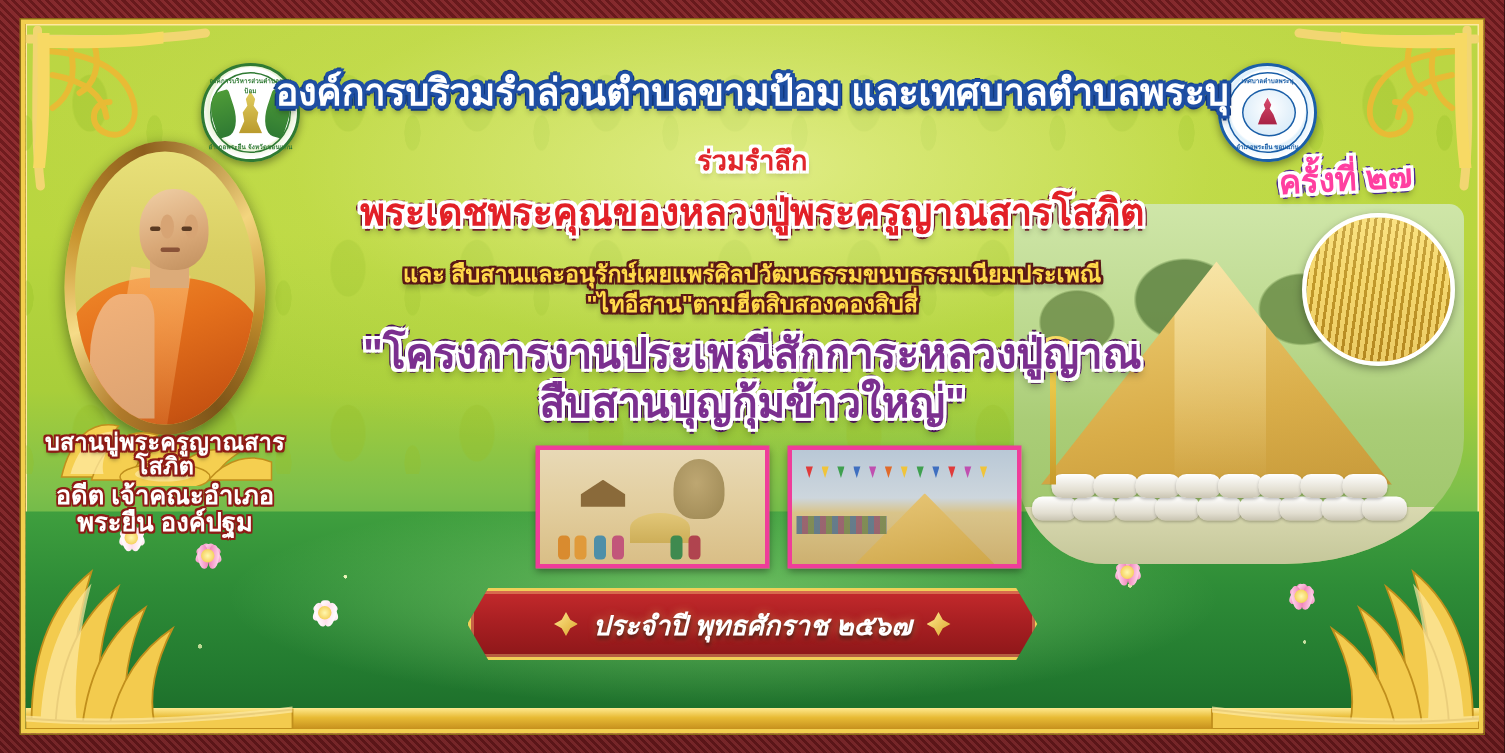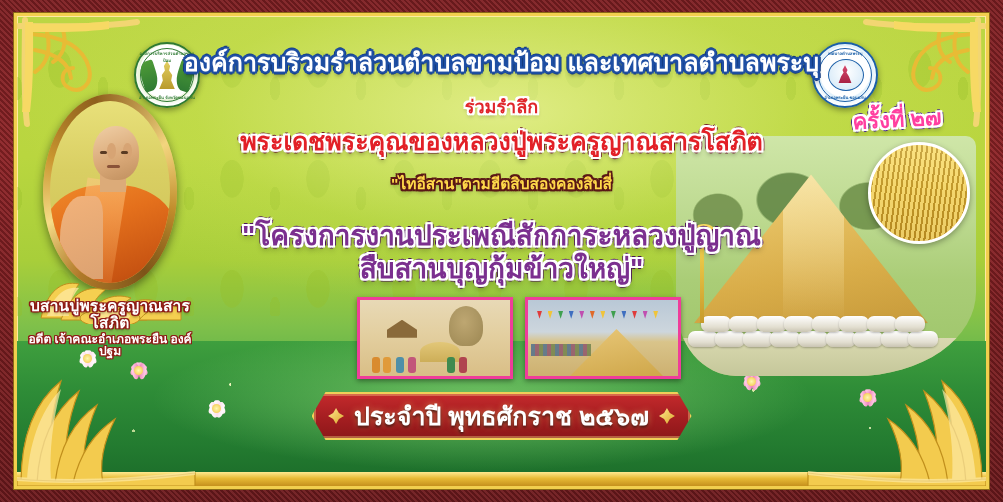--- a/index.html
+++ b/index.html
@@ -111,21 +111,21 @@
 
   .gold-base{position:absolute;left:0;bottom:20px;width:150px;height:66px;}
   .monk-caption{position:absolute;left:-14px;bottom:-14px;width:178px;text-align:center;}
   .monk-name{
     font-size:15.5px;font-weight:bold;color:#ffffff;letter-spacing:.2px;line-height:1.05;
     text-shadow:-1.4px 0 #8e1b16,1.4px 0 #8e1b16,0 -1.4px #8e1b16,0 1.4px #8e1b16,
                 -1.4px -1.4px #8e1b16,1.4px 1.4px #8e1b16,1.4px -1.4px #8e1b16,-1.4px 1.4px #8e1b16,
                 0 2px 3px rgba(0,0,0,.5);
   }
   .monk-role{
-    margin-top:2px;font-size:12px;font-weight:bold;color:#ffffff;line-height:1.05;
+    margin-top:2px;font-size:17px;font-weight:bold;color:#ffffff;line-height:1.05;
     text-shadow:-1.1px 0 #8e1b16,1.1px 0 #8e1b16,0 -1.1px #8e1b16,0 1.1px #8e1b16,
                 -1.1px -1.1px #8e1b16,1.1px 1.1px #8e1b16,1.1px -1.1px #8e1b16,-1.1px 1.1px #8e1b16;
   }
 
   
   .seal{position:absolute;border-radius:50%;box-shadow:0 2px 6px rgba(0,0,0,.4);}
   .seal-left{left:117px;top:26px;width:62px;height:62px;
     background:radial-gradient(circle at 50% 45%,#ffffff 0 58%,#e9f3d6 60%,#ffffff 72%);
     border:2px solid #2f7a33;}
   .seal-left .ring{position:absolute;inset:4px;border-radius:50%;border:1.5px solid #2f7a33;}
@@ -263,22 +263,23 @@
   
   .year-ribbon{
     position:absolute;left:50%;top:376px;transform:translateX(-50%);
     width:376px;height:44px;display:flex;align-items:center;justify-content:center;gap:10px;
     background:linear-gradient(180deg,#c42a2c 0%,#a81f22 48%,#8d1719 100%);
     border:2px solid #f0cf58;border-radius:6px;
     box-shadow:0 3px 8px rgba(0,0,0,.45), inset 0 0 0 2px rgba(255,230,140,.35);
     clip-path:polygon(14px 0,calc(100% - 14px) 0,100% 50%,calc(100% - 14px) 100%,14px 100%,0 50%);
   }
   .year-text{
-    font-size:25px;font-weight:bold;color:#ffffff;
+    font-size:18px;font-weight:bold;color:#ffffff;
     text-shadow:0 2px 3px rgba(0,0,0,.6), 0 0 6px rgba(255,220,120,.5);
+    font-style:italic;
   }
   .ribbon-gem{width:16px;height:16px;background:linear-gradient(135deg,#ffe98f,#dba62c);
     clip-path:polygon(50% 0,68% 32%,100% 50%,68% 68%,50% 100%,32% 68%,0 50%,32% 32%);flex:none;}
 
   
   .venue{
     position:absolute;left:0;right:0;top:436px;text-align:center;font-size:23px;font-weight:bold;
     color:#c41e25;
     text-shadow:-2px 0 #ffffff,2px 0 #ffffff,0 -2px #ffffff,0 2px #ffffff,
                 -2px -2px #ffffff,2px 2px #ffffff,2px -2px #ffffff,-2px 2px #ffffff,
@@ -492,20 +493,21 @@
       <span class="pagoda"></span>
       <span class="txt-top">เทศบาลตำบลพระบุ</span>
       <span class="txt-bot">อำเภอพระยืน  ขอนแก่น</span>
     </div>
 
     <div class="t-center thai org-line">องค์การบริวมรำล่วนตำบลขามป้อม และเทศบาลตำบลพระบุ</div>
     <div class="t-center thai honor">พระเดชพระคุณของหลวงปู่พระครูญาณสารโสภิต</div>
     <div class="t-center thai remember">ร่วมรำลึก</div>
 
     <div class="t-center thai preserve">
+      <div>และ สืบสานและอนุรักษ์เผยแพร่ศิลปวัฒนธรรมขนบธรรมเนียมประเพณี</div>
       <div>"ไทอีสาน"ตามฮีตสิบสองคองสิบสี่</div>
     </div>
 
     <div class="t-center thai project">
       <div>"โครงการงานประเพณีสักการะหลวงปู่ญาณ</div>
       <div>สืบสานบุญกุ้มข้าวใหญ่"</div>
     </div>
 
     <div class="thai edition">ครั้งที่ ๒๗</div>
 

